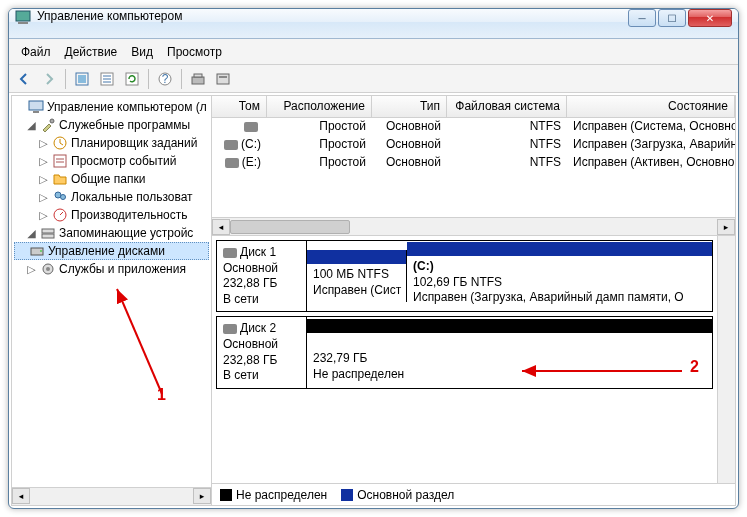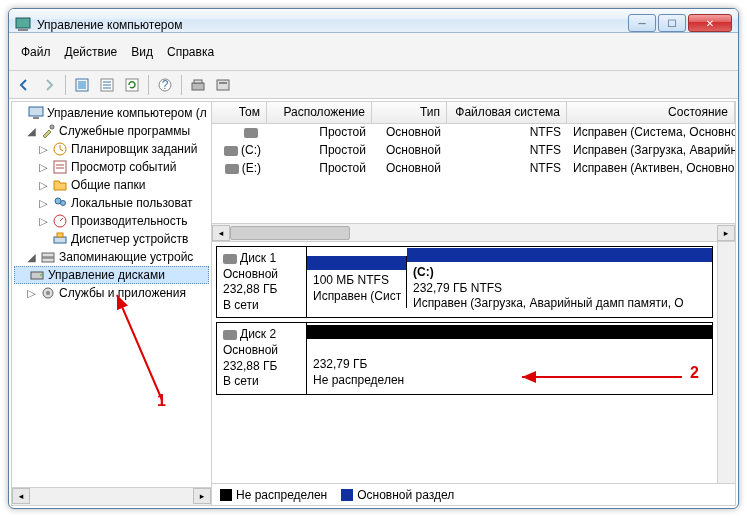--- a/index.html
+++ b/index.html
@@ -1,24 +1,24 @@
 <!DOCTYPE html>
 <html><head>
 <meta charset="utf-8">
 <style>
 * { box-sizing: border-box; margin: 0; padding: 0; font-family: "Segoe UI", Tahoma, sans-serif; font-size: 12px; }
 body { background: #fff; padding: 8px; }
 .window { width: 731px; height: 501px; border: 1px solid #5a7fa0; border-radius: 6px; overflow: hidden; box-shadow: 0 0 6px rgba(0,0,0,.3); background: #fff; display: flex; flex-direction: column; }
-.titlebar { height: 24px; background: linear-gradient(to bottom,#f8fbfe 0%,#e6f0fa 45%,#d7e8f8 46%,#e6f0fa 100%); display: flex; align-items: flex-end; padding: 0 6px; border-bottom: 1px solid #a0b8d0; }
+.titlebar { height: 30px; background: linear-gradient(to bottom,#f8fbfe 0%,#e6f0fa 45%,#d7e8f8 46%,#e6f0fa 100%); display: flex; align-items: flex-start; padding: 0 6px; border-bottom: 1px solid #a0b8d0; }
 .titlebar .ticon { width:16px; height:16px; margin-right:6px; }
 .titlebar .title { flex:1; color:#000; }
 .winbtns { display:flex; gap:2px; }
 .winbtn { width:28px; height:18px; border:1px solid #6a8db5; border-radius:3px; background:linear-gradient(to bottom,#eaf3fc,#c9dff4); display:flex; align-items:center; justify-content:center; font-size:10px; color:#2a4a6a; cursor:pointer; }
 .winbtn.close { width:44px; background:linear-gradient(to bottom,#f5a0a0,#e06060 45%,#d03030 46%,#e06060); color:#fff; border-color:#a03030; }
-.menubar { height:38px; display:flex; align-items:center; gap:2px; padding:0 6px; border-bottom:1px solid #d0d0d0; background:#f4f4f4; }
+.menubar { height:26px; display:flex; align-items:center; gap:2px; padding:0 6px; border-bottom:1px solid #d0d0d0; background:#f4f4f4; }
 .menubar span { padding:2px 6px; cursor:pointer; }
 .toolbar { height:28px; display:flex; align-items:center; gap:3px; padding:0 4px; border-bottom:1px solid #d0d0d0; background:#f4f4f4; }
 .tbtn { width:22px; height:22px; border:1px solid transparent; display:flex; align-items:center; justify-content:center; cursor:pointer; }
 .tsep { width:1px; height:20px; background:#c0c0c0; margin:0 2px; }
 .body { flex:1; display:flex; overflow:hidden; border:1px solid #d0d0d0; margin:2px; }
 .tree { width:200px; border-right:1px solid #d0d0d0; overflow:auto; padding:2px; background:#fff; position:relative; }
 .tnode { display:flex; align-items:center; height:18px; white-space:nowrap; cursor:pointer; gap:3px; }
 .tnode.selected { background:#cde6ff; border:1px dotted #6090c0; }
 .tw { display:inline-block; width:11px; text-align:center; color:#606060; font-size:11px; }
 .ticon2 { width:16px; height:16px; flex-shrink:0; }
@@ -70,21 +70,21 @@
       <div class="winbtn">─</div>
       <div class="winbtn">☐</div>
       <div class="winbtn close">✕</div>
     </div>
   </div>
 
   <div class="menubar">
     <span>Файл</span>
     <span>Действие</span>
     <span>Вид</span>
-    <span>Справка</span>
+    <span>Просмотр</span>
   </div>
 
   <div class="toolbar">
     <div class="tbtn">
         <svg width="16" height="16" viewBox="0 0 16 16">
           <path d="M10 3l-5 5 5 5" fill="none" stroke="#2a6ab0" stroke-width="2"></path>
         </svg>
       </div>
     <div class="tbtn">
         <svg width="16" height="16" viewBox="0 0 16 16">
@@ -184,28 +184,20 @@
           </svg>
           <span>Локальные пользоват</span>
         </div>
       <div class="tnode" style="padding-left:24px">
           <span class="tw">▷</span>
           <svg class="ticon2" viewBox="0 0 16 16">
             <circle cx="8" cy="8" r="6" fill="none" stroke="#c33"></circle>
             <path d="M8 8l3-3" stroke="#c33"></path>
           </svg>
           <span>Производительность</span>
-        </div>
-      <div class="tnode" style="padding-left:24px">
-          <span class="tw"></span>
-          <svg class="ticon2" viewBox="0 0 16 16">
-            <rect x="2" y="6" width="12" height="6" fill="#cde" stroke="#369"></rect>
-            <rect x="5" y="2" width="6" height="4" fill="#fc6" stroke="#c80"></rect>
-          </svg>
-          <span>Диспетчер устройств</span>
         </div>
       <div class="tnode" style="padding-left:12px">
           <span class="tw">◢</span>
           <svg class="ticon2" viewBox="0 0 16 16">
             <rect x="2" y="4" width="12" height="4" fill="#ddd" stroke="#666"></rect>
             <rect x="2" y="9" width="12" height="4" fill="#ddd" stroke="#666"></rect>
           </svg>
           <span>Запоминающие устройс</span>
         </div>
       <div class="tnode selected" style="">
@@ -292,21 +284,21 @@
           </div>
           <div class="dparts">
             <div class="partition" style="width:100px">
               <div class="stripe primary"></div>
               <div>100 МБ NTFS</div>
               <div>Исправен (Сист</div>
             </div>
             <div class="partition" style="flex:1">
               <div class="stripe primary"></div>
               <div><b>(C:)</b></div>
-              <div>232,79 ГБ NTFS</div>
+              <div>102,69 ГБ NTFS</div>
               <div>Исправен (Загрузка, Аварийный дамп памяти, О</div>
             </div>
           </div>
         </div>
 
         <div class="diskrow">
           <div class="dlabel">
             <div><span class="dicon"></span><span class="dname">Диск 2</span></div>
             <div>Основной</div>
             <div>232,88 ГБ</div>

